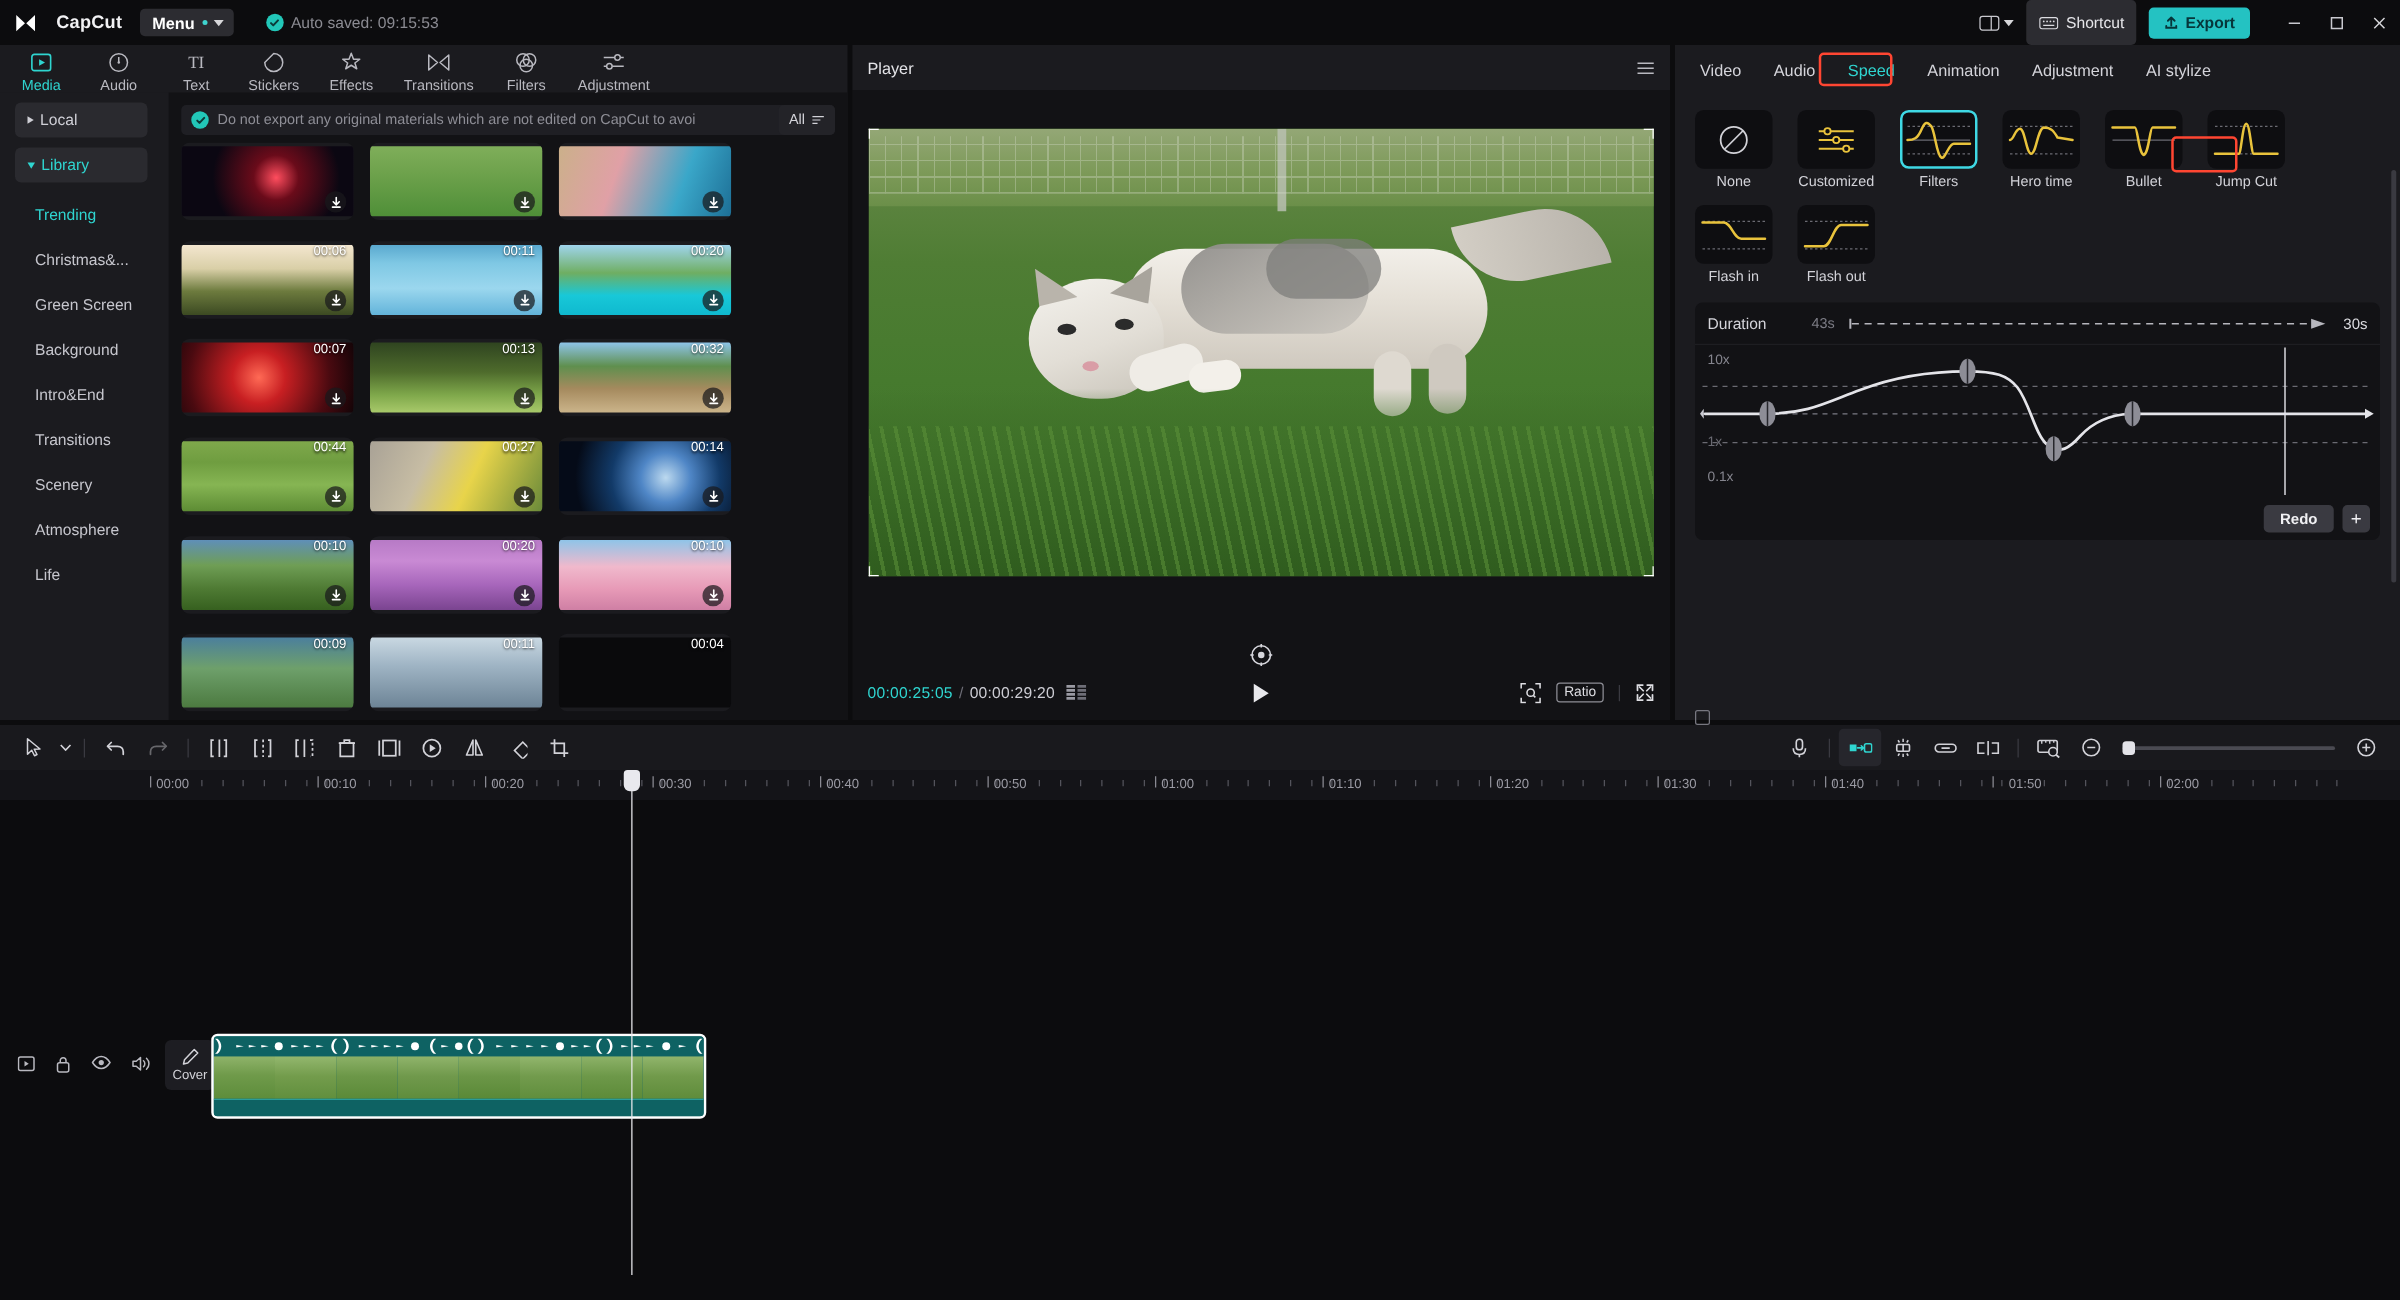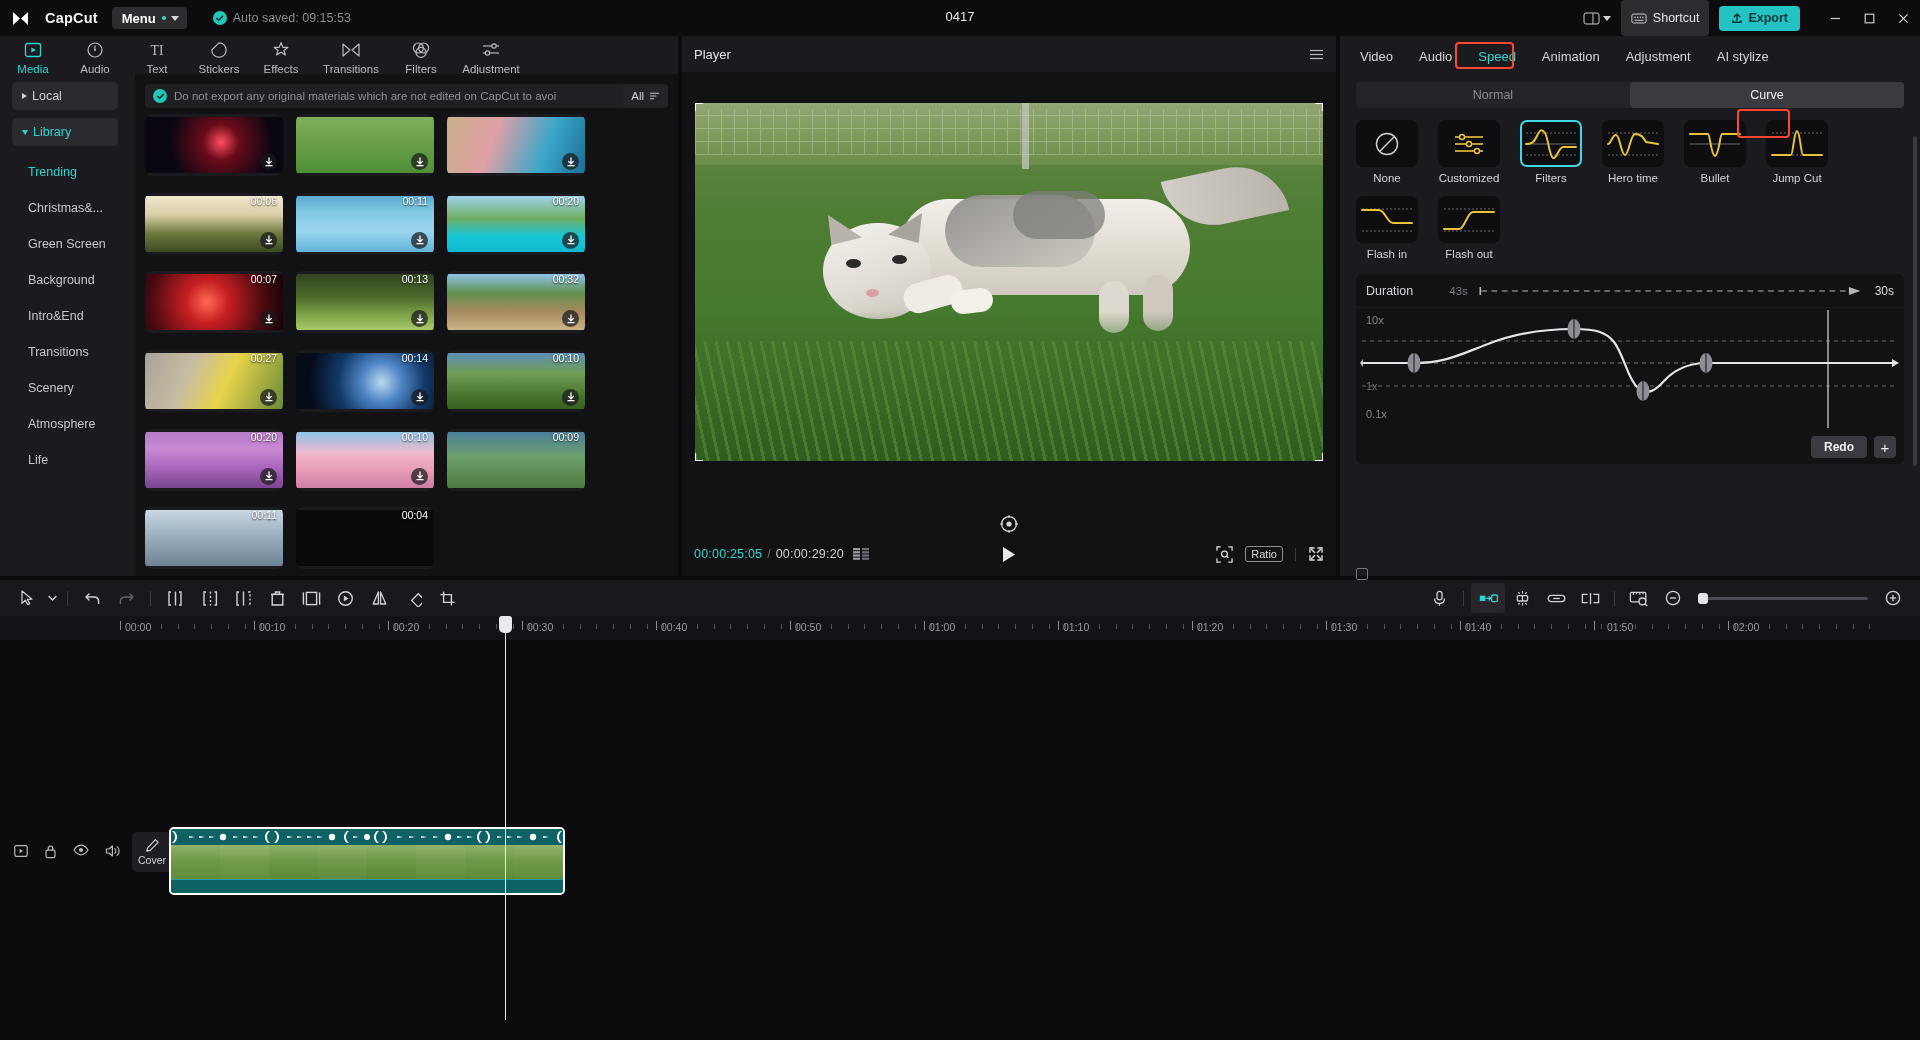--- a/index.html
+++ b/index.html
@@ -204,21 +204,20 @@
       <span class="caret-down"></span>
     </div>
     <div class="autosave">
       <span class="shield">
         <svg width="9" height="9" viewBox="0 0 10 10">
             <path d="M2 5 L4 7 L8.2 2.6" stroke="#0b3b38" stroke-width="1.8" fill="none" stroke-linecap="round" stroke-linejoin="round"></path>
           </svg>
       </span>
       <span>Auto saved: 09:15:53</span>
     </div>
-    <div class="project-title">0417</div>
     <div class="tb-right">
       <div class="layout-btn">
         <svg width="17" height="13" viewBox="0 0 17 13">
             <rect x="1" y="1" width="15" height="11" rx="2" stroke="#c9c9cf" fill="none"></rect>
             <line x1="10" y1="1" x2="10" y2="12" stroke="#c9c9cf"></line>
           </svg>
         <span class="caret-down"></span>
       </div>
       <div class="shortcut-btn">
         <span>
@@ -490,20 +489,30 @@
             <span class="dur">00:32</span>
             <span class="dl">
                 <svg width="10" height="10" viewBox="0 0 10 10">
                   <path d="M5 1 V6.6 M2.6 4.4 L5 6.9 L7.4 4.4" stroke="#fff" stroke-width="1.3" fill="none" stroke-linecap="round"></path>
                   <line x1="2" y1="8.7" x2="8" y2="8.7" stroke="#fff" stroke-width="1.3" stroke-linecap="round"></line>
                 </svg>
               </span>
           </div>
 
           <div class="cell">
+            <div class="thumb" style="background:linear-gradient(#7fa84b 0%, #6f9d40 30%, #86b553 62%, #5d8c34 100%);"></div>
+            <span class="dur">00:44</span>
+            <span class="dl">
+                <svg width="10" height="10" viewBox="0 0 10 10">
+                  <path d="M5 1 V6.6 M2.6 4.4 L5 6.9 L7.4 4.4" stroke="#fff" stroke-width="1.3" fill="none" stroke-linecap="round"></path>
+                  <line x1="2" y1="8.7" x2="8" y2="8.7" stroke="#fff" stroke-width="1.3" stroke-linecap="round"></line>
+                </svg>
+              </span>
+          </div>
+          <div class="cell">
             <div class="thumb" style="background:linear-gradient(115deg,#a9a296 0%, #c7bda4 32%, #e8d44a 58%, #6a8a3a 100%);"></div>
             <span class="dur">00:27</span>
             <span class="dl">
                 <svg width="10" height="10" viewBox="0 0 10 10">
                   <path d="M5 1 V6.6 M2.6 4.4 L5 6.9 L7.4 4.4" stroke="#fff" stroke-width="1.3" fill="none" stroke-linecap="round"></path>
                   <line x1="2" y1="8.7" x2="8" y2="8.7" stroke="#fff" stroke-width="1.3" stroke-linecap="round"></line>
                 </svg>
               </span>
           </div>
           <div class="cell">
@@ -665,24 +674,20 @@
     <div class="rtabs">
       <span class="rtab">Video</span>
       <span class="rtab">Audio</span>
       <span class="rtab active">Speed</span>
       <span class="rtab">Animation</span>
       <span class="rtab">Adjustment</span>
       <span class="rtab">AI stylize</span>
       <span class="hl-box" style="left:115px; top:6px; width:59px; height:27px;"></span>
     </div>
 
-    <div class="seg-wrap">
-      <div class="seg">Normal</div>
-      <div class="seg active">Curve</div>
-    </div>
     <span class="hl-box" style="left:397px; top:73px; width:53px; height:29px;"></span>
 
     <div class="presets">
       <div class="preset">
         <div class="box">
           <svg width="28" height="28" viewBox="0 0 28 28">
               <circle cx="14" cy="14" r="10.5" stroke="#d2d2d8" fill="none" stroke-width="1.4"></circle>
               <line x1="6.8" y1="21.2" x2="21.2" y2="6.8" stroke="#d2d2d8" stroke-width="1.4"></line>
             </svg>
         </div>

